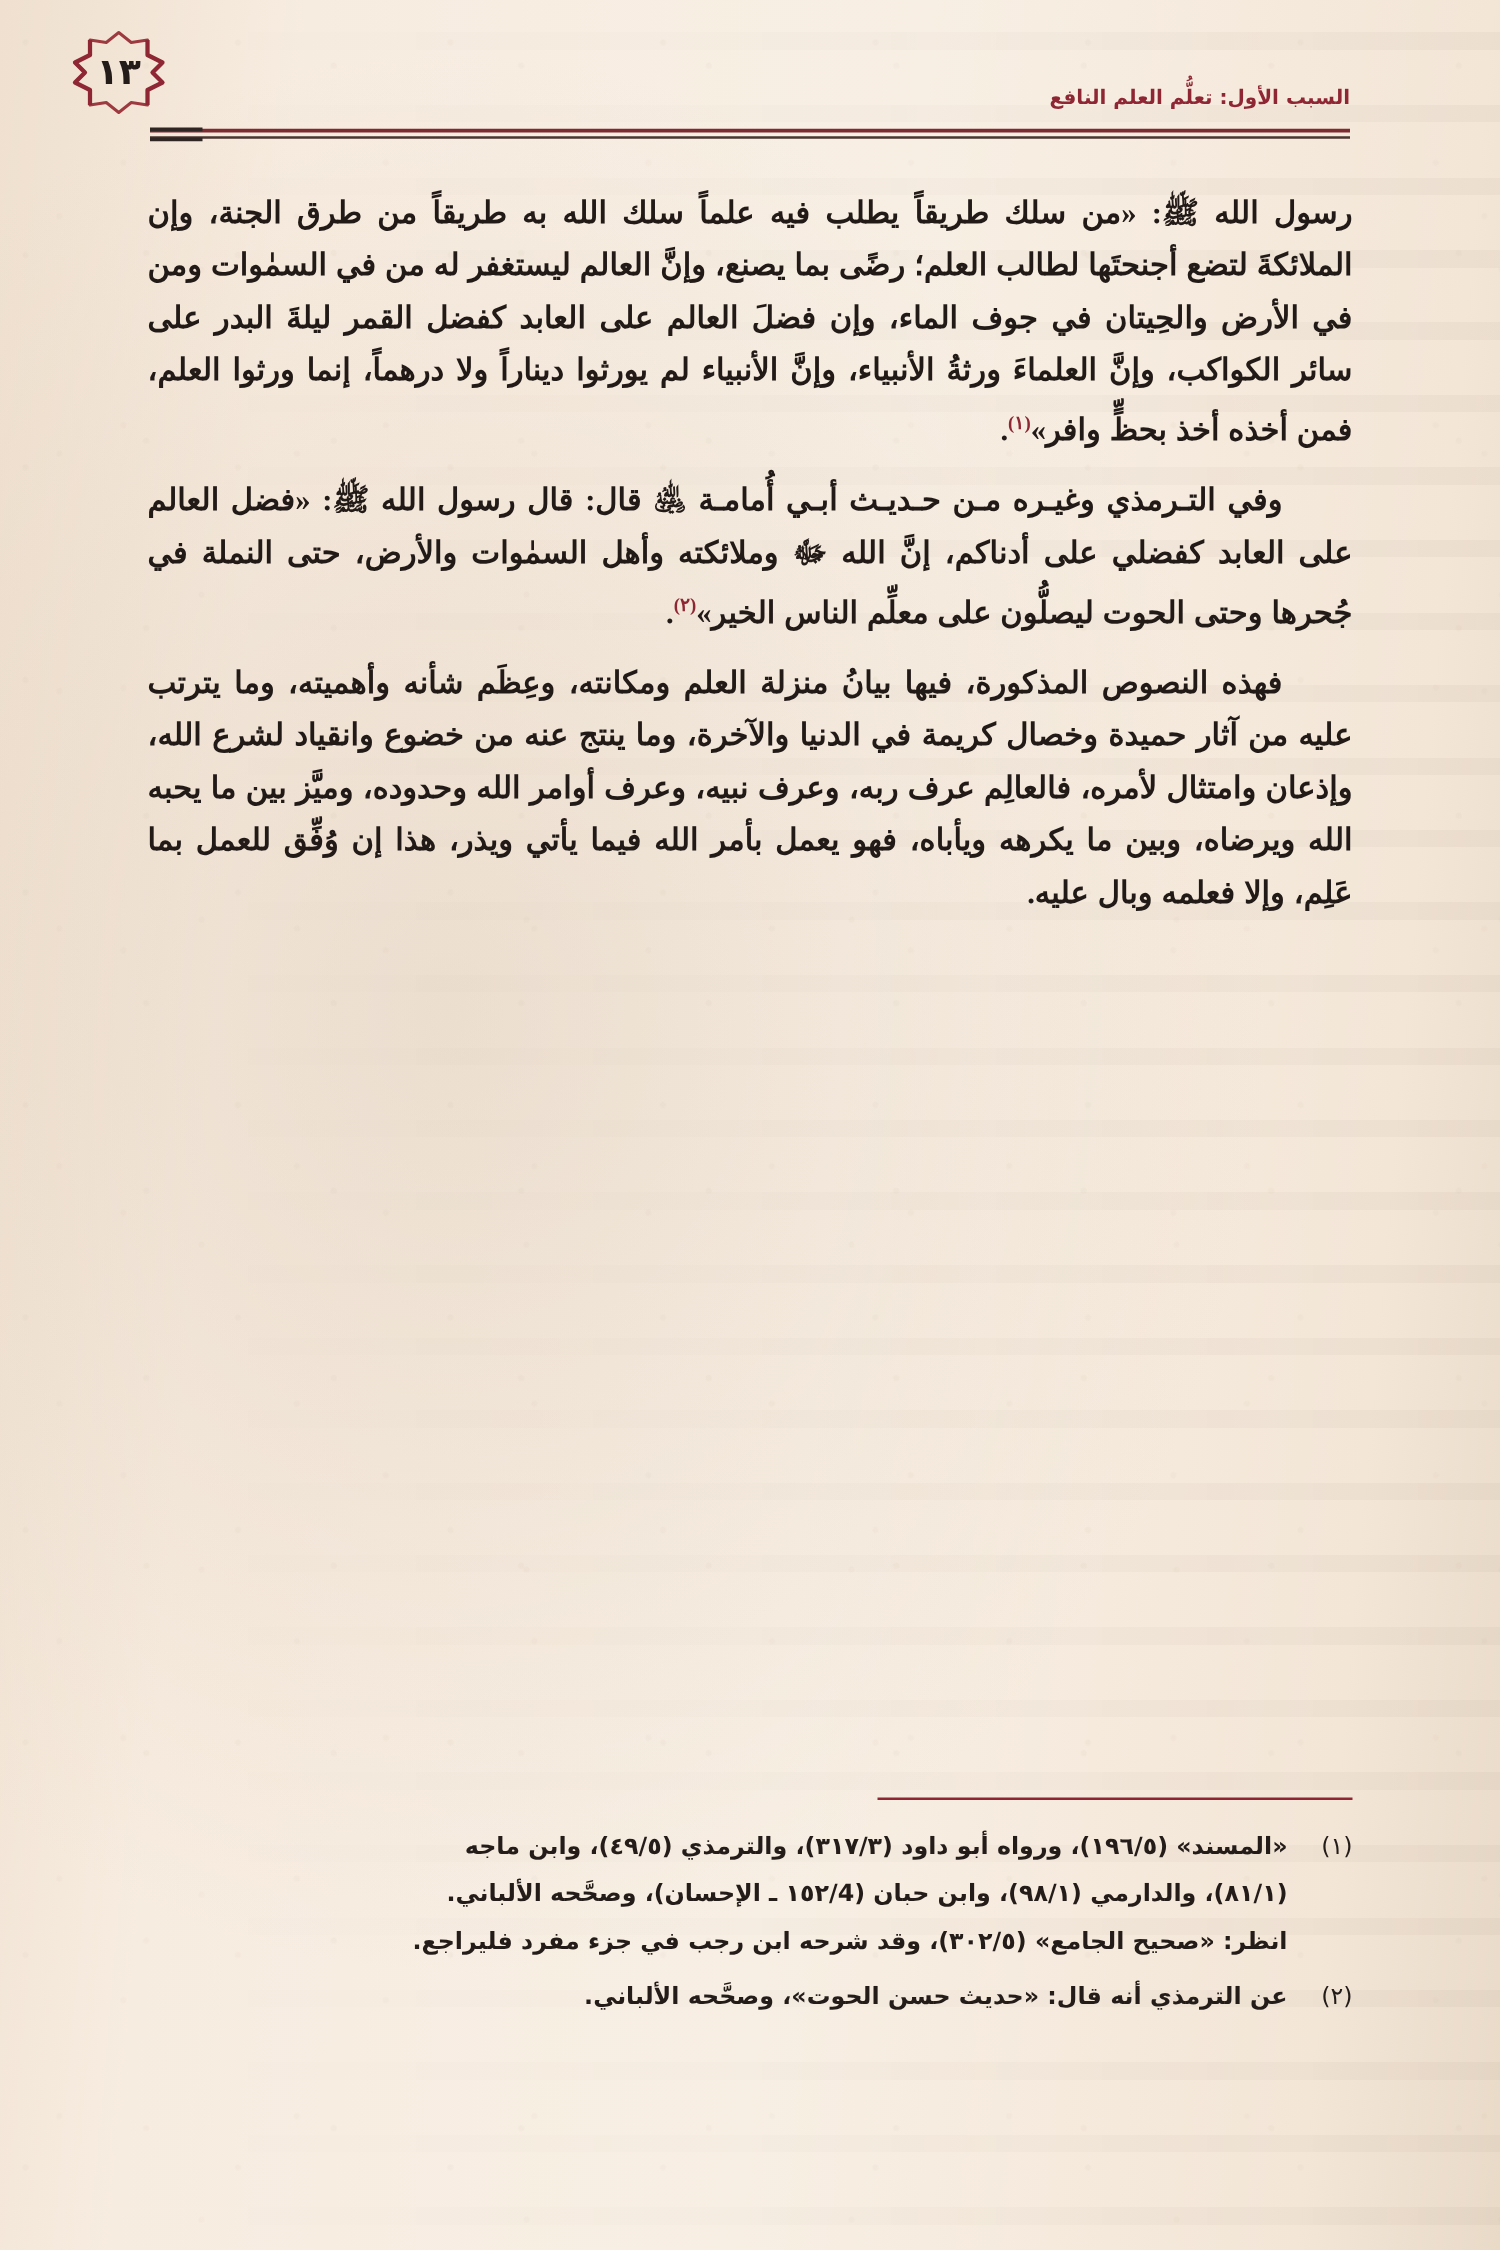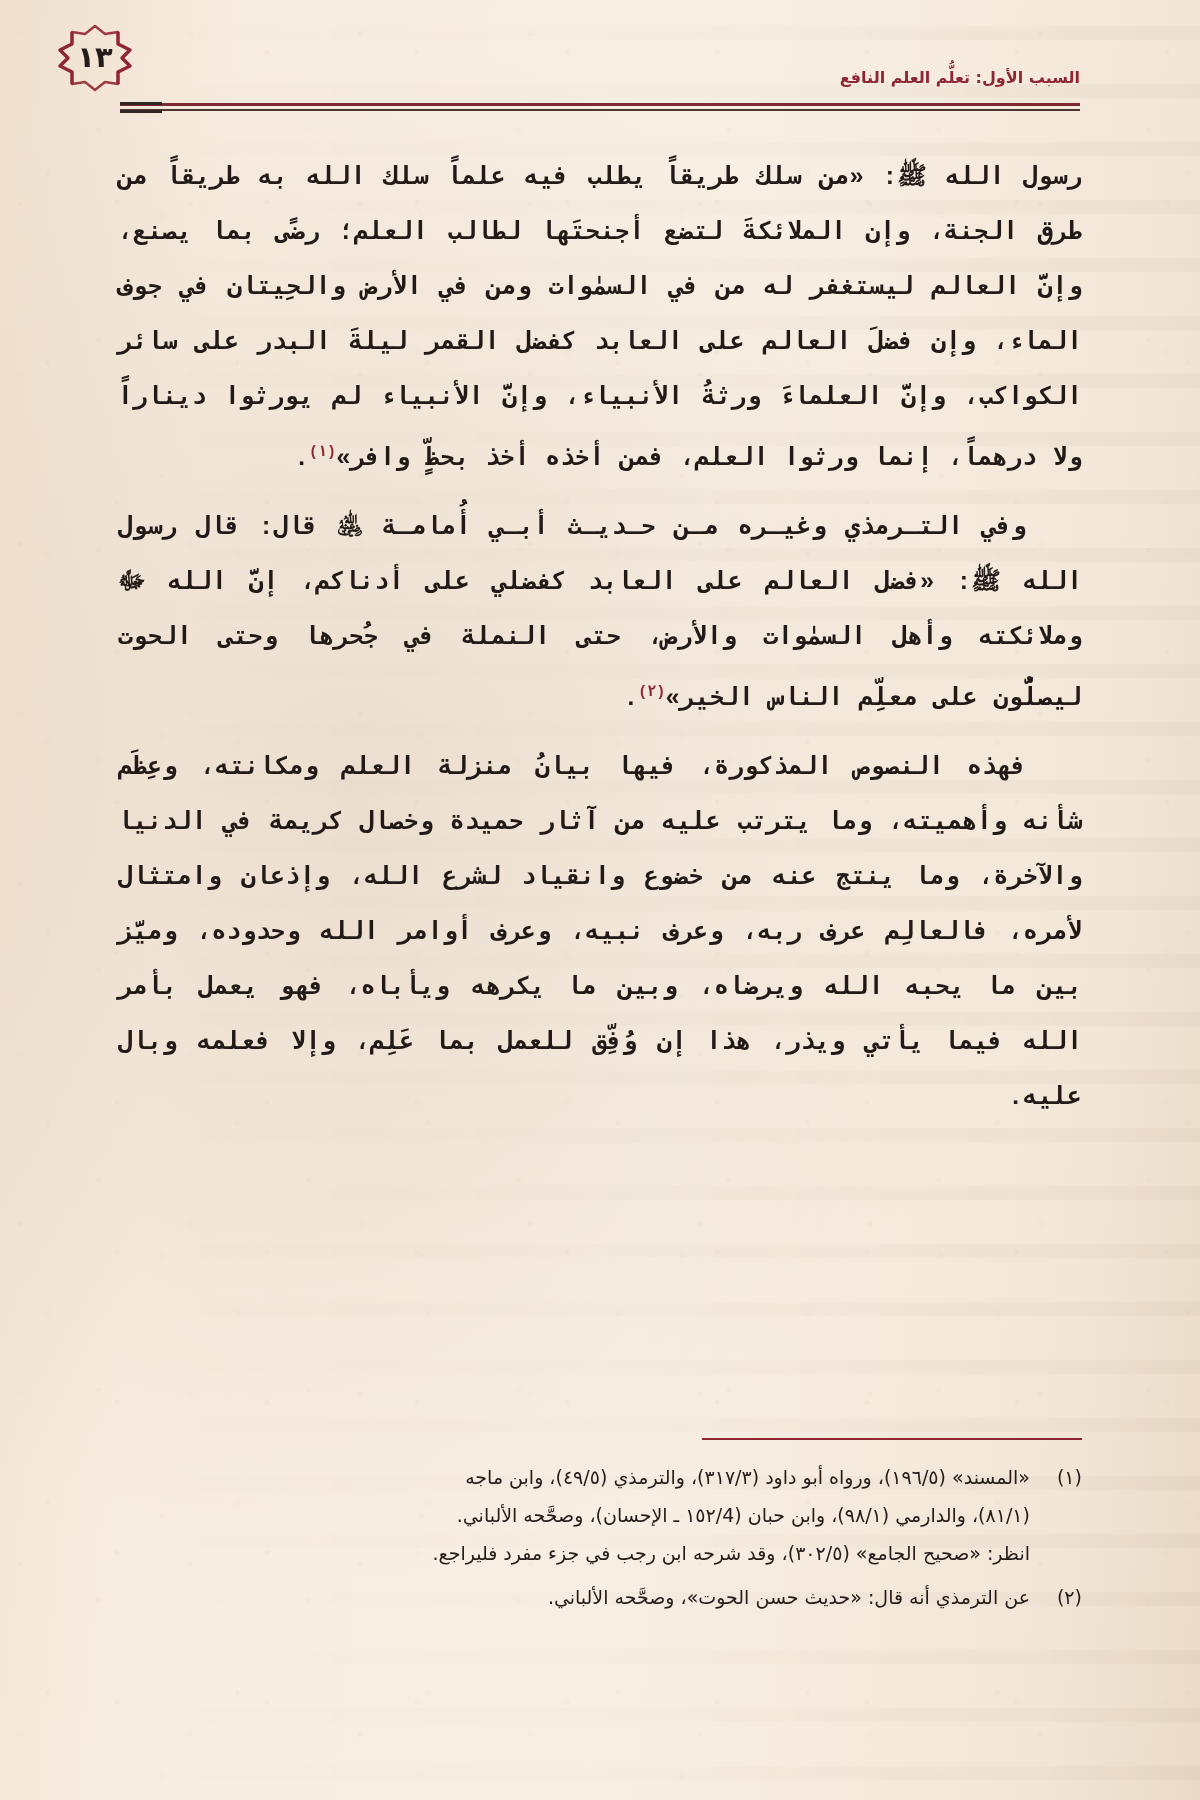--- a/index.html
+++ b/index.html
@@ -152,23 +152,23 @@
     top: 150px;
     right: 118px;
     left: 118px;
     width: 964px;
     text-align: justify;
     text-align-last: right;
     color: #221a17;
   }
   p.para {
     margin: 0 0 14px 0;
-    font-family: Liberation Mono, monospace;
+    font-family: Liberation Serif, serif;
     font-size: 24.5px;
-    line-height: 55px;
+    line-height: 42px;
     font-weight: bold;
     text-align: justify;
     text-align-last: right;
     word-spacing: 1px;
   }
   p.para.indent { text-indent: 56px; }
   .fn-ref {
     font-size: 15px;
     vertical-align: super;
     color: #8e2633;
@@ -203,20 +203,21 @@
     width: 52px;
     text-align: right;
     padding-left: 8px;
     box-sizing: border-box;
     font-size: 19px;
   }
   .fn-body {
     flex: 1 1 auto;
     text-align: justify;
     text-align-last: right;
+    font-weight: bold;
   }
   .fn-body .fn-line {
     display: block;
   }
   .fn-body .fn-line.last-line {
     text-align: right;
   }
 </style>
 </head>
 <body>

